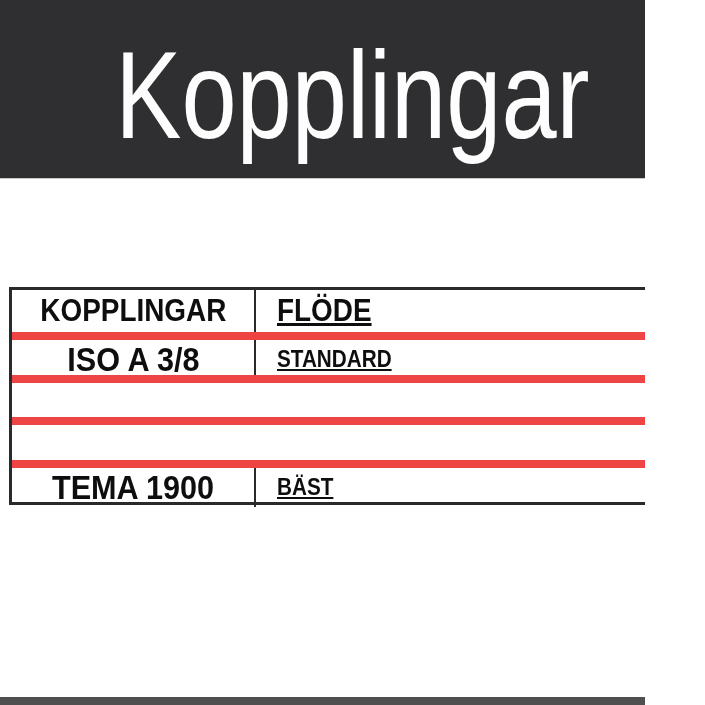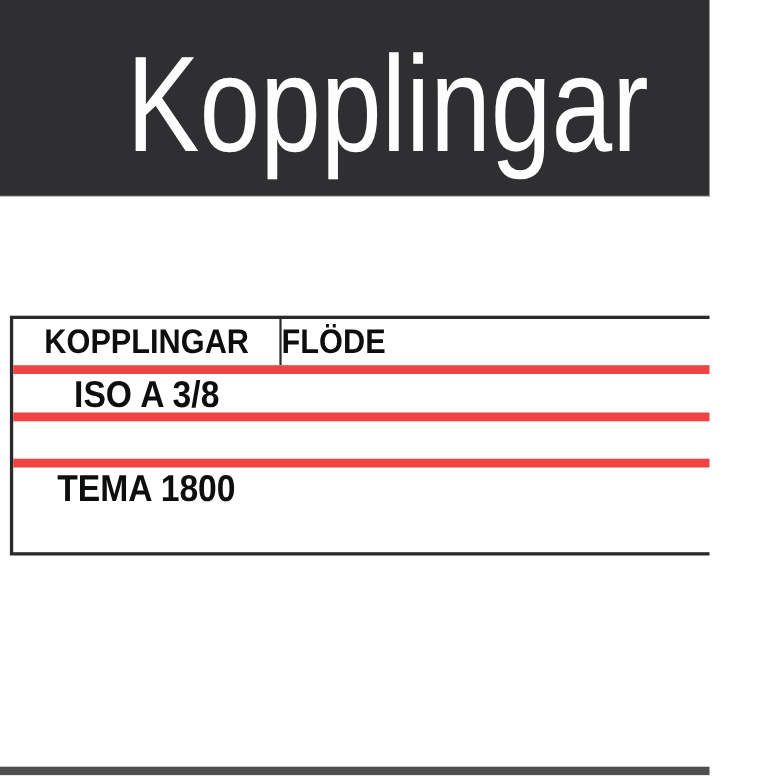--- a/index.html
+++ b/index.html
@@ -68,21 +68,22 @@
     color: #0e0e0e;
     font-weight: 700;
     white-space: nowrap;
     overflow: visible;
   }
   .cell.col1 {
     justify-content: center;
   }
   .cell.col2 {
     border-left: 2px solid #2a2a2a;
-    padding-left: 0;
+    padding-left: 21px;
+    text-decoration: underline;
   }
   .cell .txt {
     display: inline-block;
     transform: scaleX(0.90);
   }
   .cell.col1 .txt { transform-origin: center; }
   .cell.col2 .txt { transform-origin: left center; }
 
   .hdr .txt  { font-size: 31px; }
   .body-row .col1 .txt { font-size: 34px; }
@@ -115,29 +116,37 @@
       </div>
       <div class="cell col2">
         <span class="txt">FLÖDE</span>
       </div>
     </div>
 
     <div class="trow body-row">
       <div class="cell col1">
         <span class="txt">ISO A 3/8</span>
       </div>
+      <div class="cell col2">
+        <span class="txt">STANDARD</span>
+      </div>
+    </div>
+
+    <div class="trow body-row">
     </div>
 
     <div class="trow body-row">
     </div>
 
     <div class="trow body-row">
       <div class="cell col1">
-        <span class="txt">TEMA 1800</span>
+        <span class="txt">TEMA 1900</span>
+      </div>
+      <div class="cell col2">
+        <span class="txt">BÄST</span>
       </div>
     </div>
-
 
   </div>
 
   <div class="footer-bar"></div>
 
 </div>
 
 </body></html>

